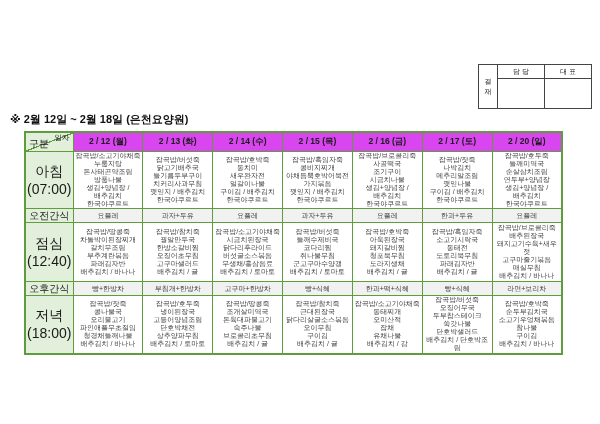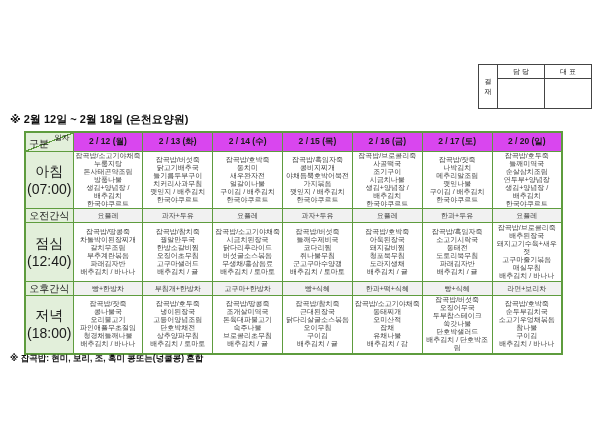--- a/index.html
+++ b/index.html
@@ -241,16 +241,15 @@
 순두부김치국
 소고기우엉채볶음
 참나물
 구이김
 배추김치 / 바나나</td>
     </tr>
   </tbody>
     </table>
 
   <div class="notes">
-    <div>※ 잡곡밥: 현미, 보리, 조, 흑미 콩또는(넝쿨콩) 혼합</div>
   </div>
 
 </div>
 
 </body></html>

